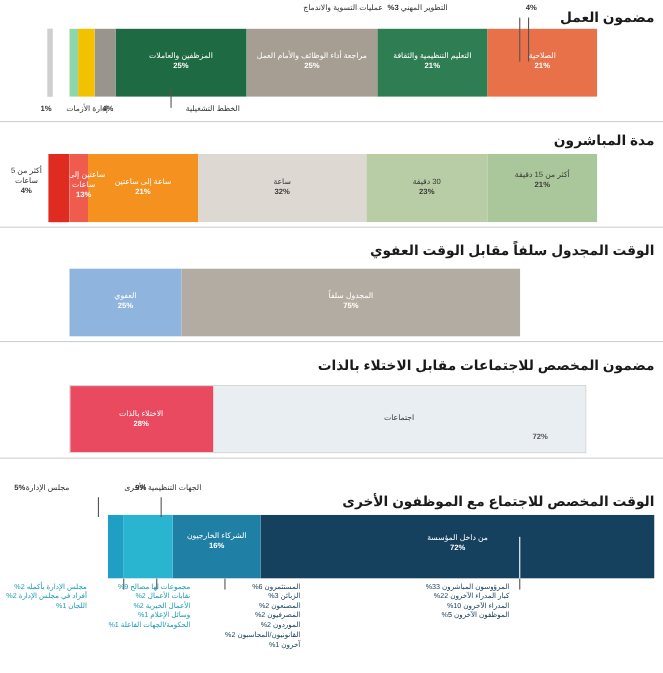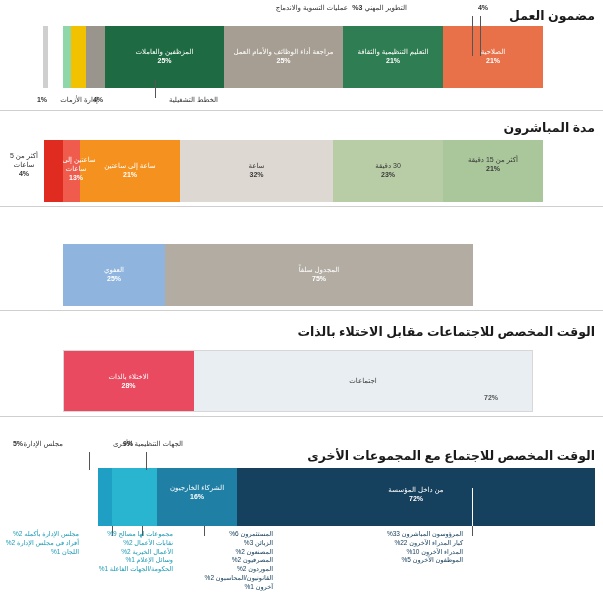--- a/index.html
+++ b/index.html
@@ -139,41 +139,42 @@
   <div class="seg" style="position:absolute;top:28px;right:540px;width:19px;height:62px;background:#e02b20;"></div>
   <div class="small-label" style="top:40px;right:556px;width:46px;color:#333;">
     <span>أكثر من 5 ساعات</span>
     <span class="pct">4%</span>
   </div>
 
   <div class="rule" style="top:94px;"></div>
 </div>
 
 <div class="section" style="top:208px;height:104px;">
+  <div class="sec-title" style="top:12px;">الوقت المجدول سلفاً مقابل الوقت العفوي</div>
 
   <div class="bar" style="top:36px;right:130px;width:410px;">
     <div class="seg" style="right:0;width:308px;background:#b3aca2;">
       <div class="seglabel" style="top:22px;">
         <span>المجدول سلفاً</span>
         <span class="pct">75%</span>
       </div>
     </div>
     <div class="seg" style="right:308px;width:102px;background:#8fb4dd;">
       <div class="seglabel" style="top:22px;">
         <span>العفوي</span>
         <span class="pct">25%</span>
       </div>
     </div>
   </div>
 
   <div class="rule" style="top:102px;"></div>
 </div>
 
 <div class="section" style="top:312px;height:106px;">
-  <div class="sec-title" style="top:12px;">الوقت المخصص للاجتماعات مقابل الاختلاء بالذات</div>
+  <div class="sec-title" style="top:12px;">مضمون المخصص للاجتماعات مقابل الاختلاء بالذات</div>
 
   <div class="bar" style="top:38px;right:70px;width:470px;border:1px solid #d7d7d7;box-sizing:border-box;">
     <div class="seg" style="right:0;width:338px;background:#e8eef1;">
       <div class="seglabel dark" style="top:26px;">
         <span>اجتماعات</span>
       </div>
     </div>
     <div class="seg" style="right:338px;width:131px;background:#ea4a5f;">
       <div class="seglabel" style="top:22px;">
         <span>الاختلاء بالذات</span>
@@ -182,21 +183,21 @@
     </div>
   </div>
   <div class="callout" style="top:82px;right:105px;font-weight:bold;color:#555;">
     <span>72%</span>
   </div>
 
   <div class="rule" style="top:104px;"></div>
 </div>
 
 <div class="section" style="top:418px;height:194px;">
-  <div class="sec-title" style="top:30px;">الوقت المخصص للاجتماع مع المجموعات الأخرى</div>
+  <div class="sec-title" style="top:30px;">الوقت المخصص للاجتماع مع الموظفون الأخرى</div>
 
   <div class="bar" style="top:50px;right:8px;width:497px;height:58px;">
     <div class="seg" style="right:0;width:358px;background:#15405e;">
       <div class="seglabel" style="top:18px;">
         <span>من داخل المؤسسة</span>
         <span class="pct">72%</span>
       </div>
     </div>
     <div class="seg" style="right:358px;width:80px;background:#1f7fa5;">
       <div class="seglabel" style="top:16px;">

